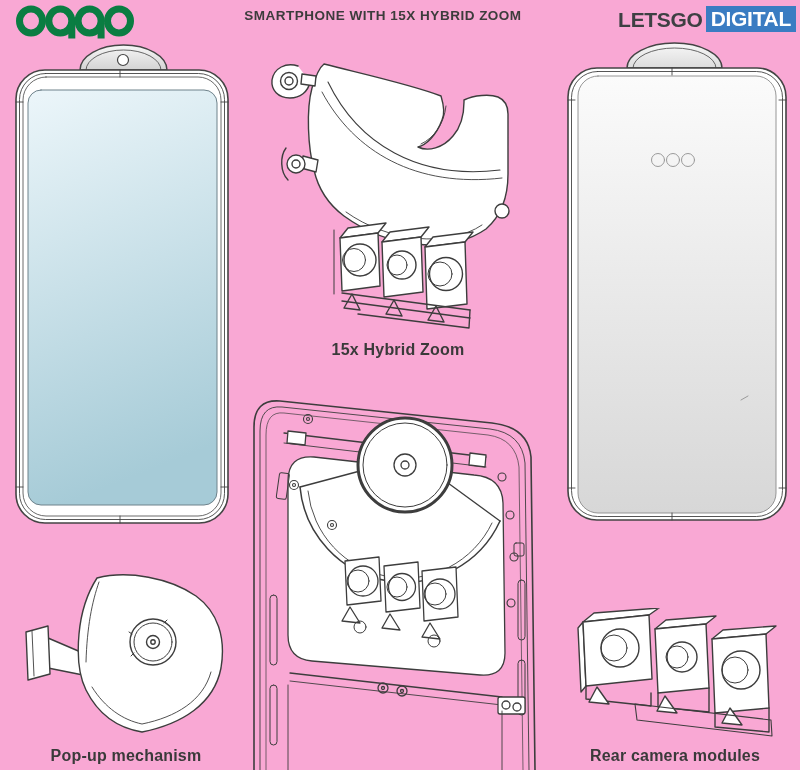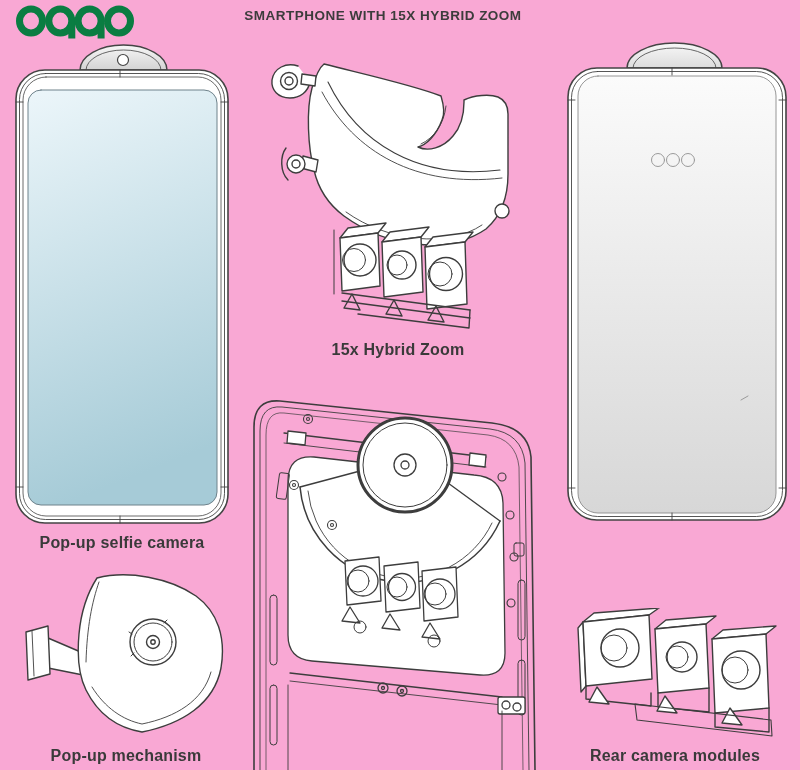--- a/index.html
+++ b/index.html
@@ -39,20 +39,24 @@
       <ellipse cx="45.3" cy="16" rx="11.5" ry="12"></ellipse>
       <line x1="56.8" y1="18" x2="56.8" y2="33.5"></line>
       <ellipse cx="74.6" cy="16" rx="11.5" ry="12"></ellipse>
       <line x1="86.1" y1="18" x2="86.1" y2="33.5"></line>
       <ellipse cx="104" cy="16" rx="11.5" ry="12"></ellipse>
     </g>
   </svg>
 
   <div class="page-title">SMARTPHONE WITH 15X HYBRID ZOOM</div>
 
+  <div class="brand-letsgo">
+    <span class="p1">LETSGO</span>
+    <span class="p2">DIGITAL</span>
+  </div>
 
   <svg class="fig" style="left:14px;top:42px" width="216" height="484" viewBox="0 0 216 484" role="img">
     <defs>
       <linearGradient id="gDomeL" x1="0" y1="0" x2="0" y2="1">
         <stop offset="0" stop-color="#f7f7f7"></stop>
           <stop offset="1" stop-color="#d3d3d3"></stop>
       </linearGradient>
       <linearGradient id="gScreen" x1="0" y1="0" x2="0.18" y2="1">
         <stop offset="0" stop-color="#ecf6fa"></stop>
           <stop offset="1" stop-color="#a6cbd7"></stop>
@@ -69,21 +73,20 @@
       <g stroke-width=".9">
         <line x1="106" y1="28" x2="106" y2="35"></line>
         <line x1="2" y1="60" x2="9" y2="60"></line>
           <line x1="207" y1="60" x2="214" y2="60"></line>
         <line x1="2" y1="445" x2="9" y2="445"></line>
           <line x1="207" y1="445" x2="214" y2="445"></line>
         <line x1="106" y1="474" x2="106" y2="481"></line>
       </g>
     </g>
   </svg>
-  <div class="caption" style="left:14px;top:534px;width:216px">Pop-up selfie camera</div>
 
   <svg class="fig" style="left:258px;top:48px" width="252" height="290" viewBox="0 0 252 290" role="img">
     <g stroke="#3d3d3d" fill="none" stroke-width="1.4">
       <path fill="#fff" d="M66,16 C105,26 155,37 183,48
         C186,58 187,66 184,72 C178,88 168,97 160,99
         C170,104 185,100 195,88 C202,80 206,68 206,54 L206,52
         C216,47 232,46 240,49 C247,52 250,58 250,66 L250,126
         C250,150 243,168 228,181 C190,207 130,200 86,168
         C70,156 60,140 56,122 C50,100 48,62 54,40 C58,27 62,19 66,16 Z"></path>
       <path d="M70,34 C100,96 160,132 242,122" stroke-width="1.1"></path>

